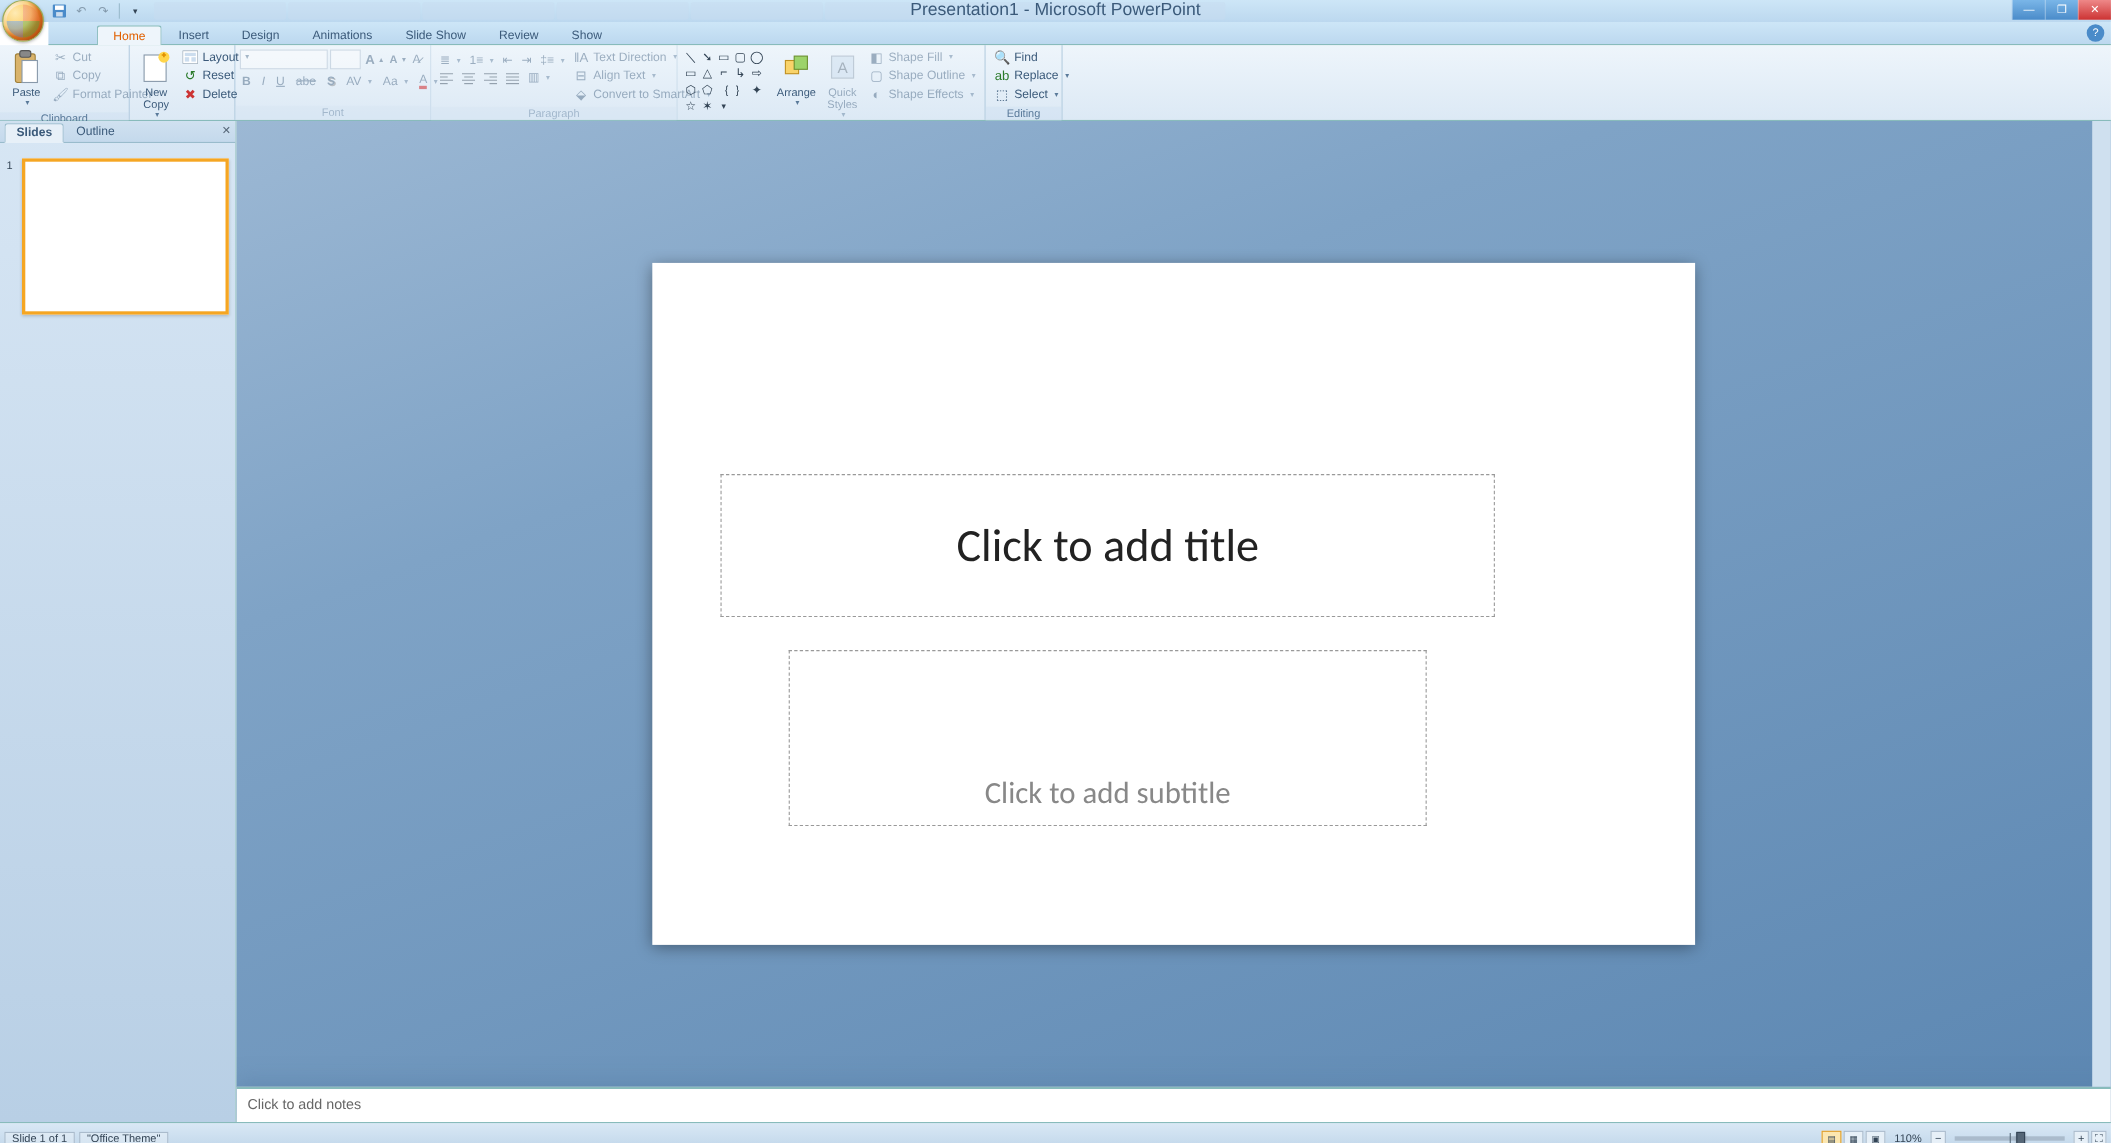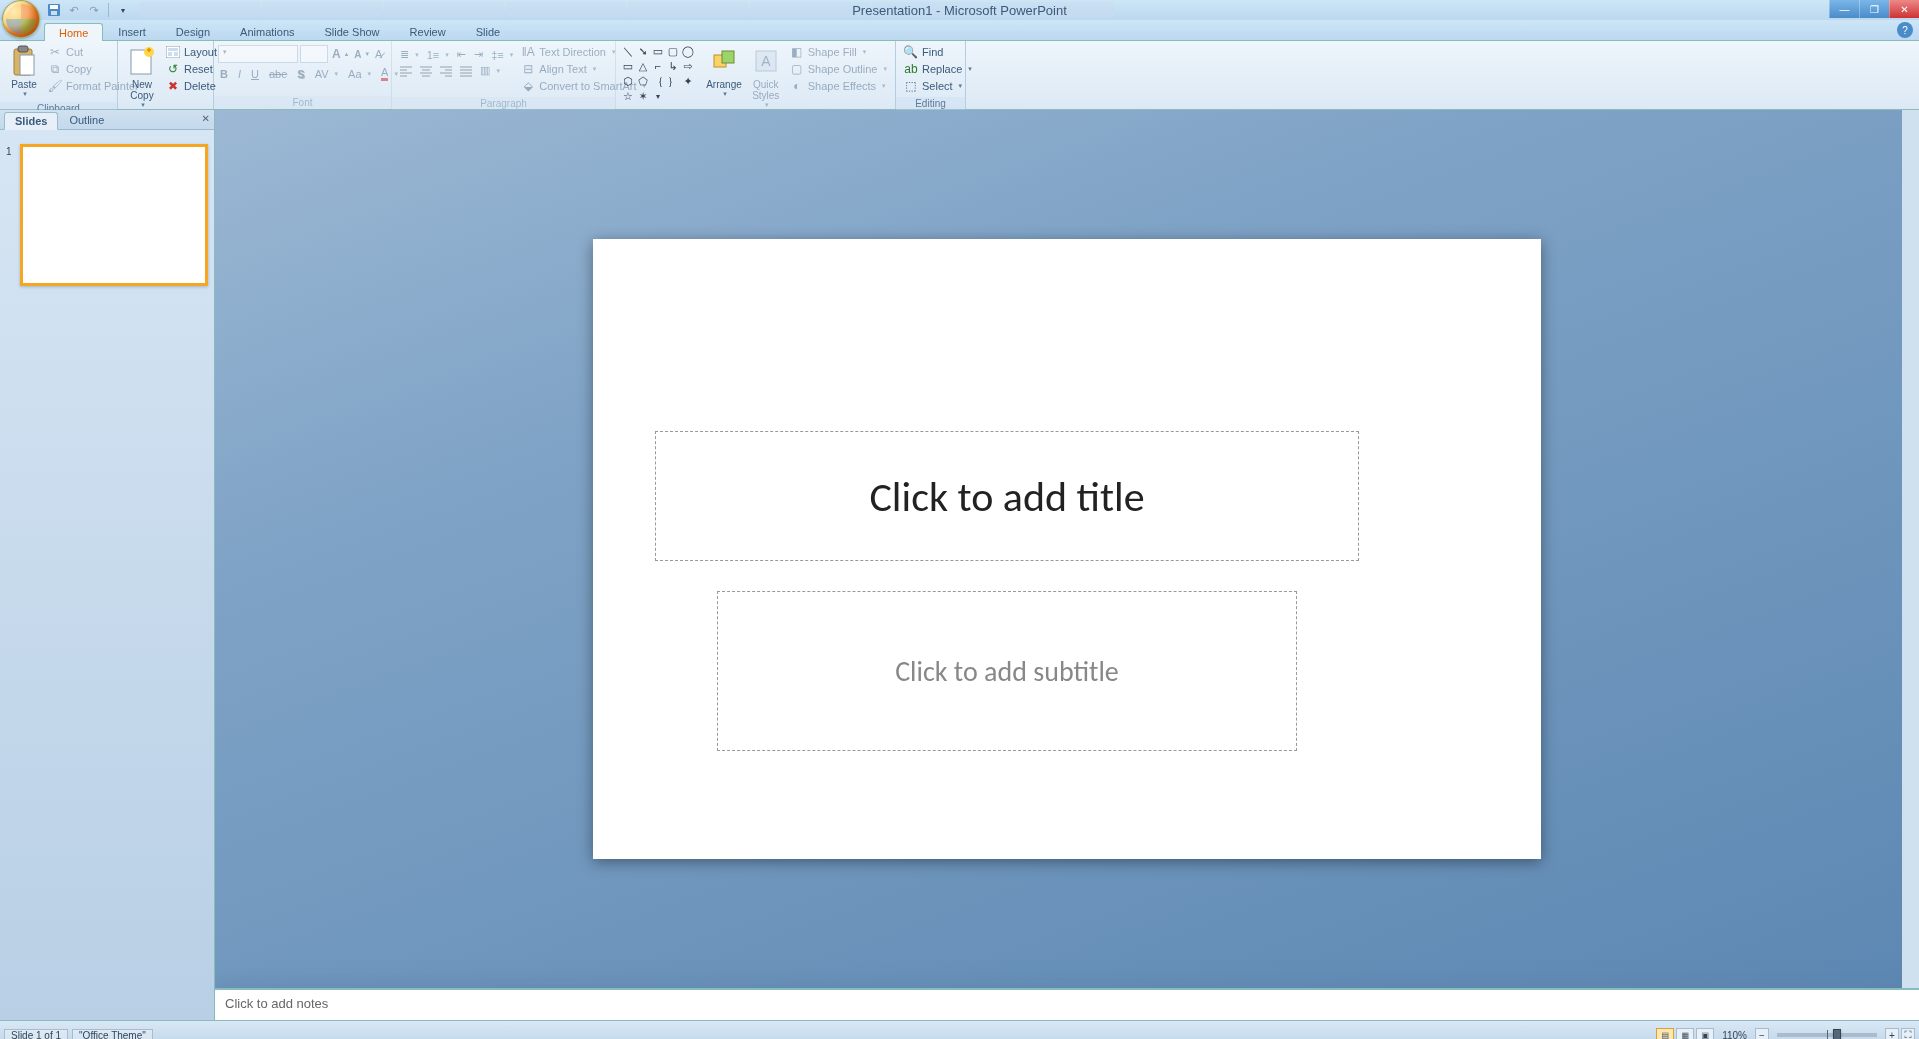--- a/index.html
+++ b/index.html
@@ -5,31 +5,31 @@
 * { margin: 0; padding: 0; box-sizing: border-box; font-family: "Segoe UI", Tahoma, sans-serif; }
 body { width: 1919px; height: 1039px; overflow: hidden; background: #fff; }
 
 
 .titlebar { height: 20px; background: linear-gradient(#cde6f7,#bcd8ef); display: flex; align-items: center; position: relative; font-size: 11px; }
 .office-btn { width: 38px; height: 38px; position: absolute; top: 0; left: 2px; z-index: 100; border-radius: 50%; background: radial-gradient(circle at 30% 30%, #fff, #f8d080 40%, #d87020 60%, #8b2a00); border: 1px solid #9a5; box-shadow: 0 1px 3px rgba(0,0,0,.3); }
 .office-btn::before { content:""; position:absolute; inset:3px; border-radius:50%; background: conic-gradient(#e74 0 90deg,#4a4 90deg 180deg,#48c 180deg 270deg,#fc4 270deg 360deg); opacity:.4;}
 .qat { margin-left: 46px; display: flex; gap: 4px; align-items: center; }
 .qat-btn { width: 16px; height: 16px; display: flex; align-items: center; justify-content: center; color: #345; cursor: pointer; }
 .qat-sep { width:1px; height:14px; background:#9bc; margin:0 2px;}
-.title-center { position: absolute; left: 50%; transform: translateX(-50%); color: #3b5a7a; font-size: 13px; white-space: nowrap; }
+.title-center { position: absolute; left: 50%; transform: translateX(-50%); color: #3b5a7a; font-size: 16px; white-space: nowrap; }
 .win-controls { position: absolute; right: 0; top: 0; display: flex; }
 .win-btn { width: 30px; height: 18px; display: flex; align-items: center; justify-content: center; font-size: 10px; color: #fff; border-left: 1px solid rgba(255,255,255,.3); }
 .win-min { background: linear-gradient(#7ab6e8,#4a8bc9); }
 .win-max { background: linear-gradient(#7ab6e8,#4a8bc9); }
 .win-close { background: linear-gradient(#e88,#c33); }
 .taskbar-tabs { position:absolute; left:140px; top:2px; display:flex; gap:2px;}
 .tb-tab{ width:120px; height:16px; background:rgba(200,220,240,.5); border-radius:2px;}
 
 
-.ribbon-tabs { height: 21px; background: linear-gradient(#cde6f7,#bcd8ef); display: flex; align-items: flex-end; padding-left: 44px; border-bottom: 1px solid #8bb; position: relative; }
+.ribbon-tabs { height: 21px; background: linear-gradient(#cde6f7,#bcd8ef); display: flex; align-items: flex-end; padding-left: 44px; border-bottom: 1px solid #8bb; position: relative; margin-left: 44px; }
 .rtab { padding: 3px 14px 2px; font-size: 11px; color: #3b5a7a; cursor: pointer; border: 1px solid transparent; border-bottom: none; }
 .rtab.active { background: #eef5fb; border-color: #8bb; border-radius: 3px 3px 0 0; color:#e06000; position:relative; top:1px;}
 .help-btn{ position:absolute; right:6px; top:2px; width:16px; height:16px; border-radius:50%; background:#4a8bc9; color:#fff; font-size:10px; display:flex; align-items:center; justify-content:center;}
 
 
 .ribbon { height: 69px; background: linear-gradient(#eef5fb,#dce9f5); display: flex; border-bottom: 1px solid #8bb; font-size: 11px; color: #3b5a7a; }
 .rgroup { border-right: 1px solid #b5cde0; display: flex; flex-direction: column; position: relative; }
 .rgroup-body { flex: 1; display: flex; align-items: flex-start; padding: 2px 4px; }
 .rgroup-label { text-align: center; font-size: 10px; color: #5a7a9a; padding: 1px 0; background: rgba(200,220,240,.3); position: relative; }
 .vbtn { display: flex; flex-direction: column; align-items: center; padding: 2px 4px; cursor: pointer; font-size: 10px; line-height: 1.1; }
@@ -50,21 +50,21 @@
 .sidetabs { display: flex; align-items: flex-end; height: 20px; font-size: 11px; padding-left: 4px; position:relative; background:linear-gradient(#d0e1f0,#c4d9ec); border-bottom:1px solid #9bc;}
 .sidetab { padding: 2px 10px; border: 1px solid transparent; cursor:pointer; color:#3b5a7a;}
 .sidetab.active { background: #e7f0f8; border:1px solid #9bc; border-bottom-color:#e7f0f8; border-radius:3px 3px 0 0; position:relative; top:1px; font-weight:bold;}
 .sidetabs .x{ position:absolute; right:4px; top:3px; font-size:10px; color:#567; cursor:pointer;}
 .thumbs { flex:1; padding: 14px 6px; overflow:auto;}
 .thumb { border: 3px solid #f5a623; background:#fff; width: 188px; height: 142px; position:relative; box-shadow:0 1px 3px rgba(0,0,0,.2);}
 
 .editor { flex: 1; background: linear-gradient(160deg,#9cb8d4 0%,#7fa3c6 30%,#5c87b2 100%); display:flex; flex-direction:column; position:relative; overflow:hidden;}
 .canvas-wrap{ flex:1; display:flex; align-items:center; justify-content:center; overflow:auto; }
 .slide { width: 948px; height: 620px; background: #fff; box-shadow: 0 3px 14px rgba(0,0,0,.4); position: relative; }
-.ph { position: absolute; border: 1px dashed #999; display: flex; align-items: center; justify-content: center; padding: 12px; cursor: text; }
+.ph { position: absolute; border: 1px dashed #999; display: flex; align-items: flex-end; justify-content: center; padding: 12px; cursor: text; }
 .ph-title { left: 62px; top: 192px; width: 704px; height: 130px; align-items:center;}
 .ph-title span { font-size: 42px; color: #222; font-family: Calibri, sans-serif; }
 .ph-sub { left: 124px; top: 352px; width: 580px; height: 160px; }
 .ph-sub span { font-size: 28px; color: #888; font-family: Calibri, sans-serif; }
 
 .notes { height: 32px; border-top: 2px solid #8bb; background: #fff; box-shadow:0 -6px 18px rgba(90,130,170,.5); padding: 6px 10px; font-size: 13px; color: #666; cursor:text;}
 .vscroll{ position:absolute; right:0; top:0; bottom:32px; width:17px; background:#cfe0ef;}
 
 
 .statusbar { height: 29px; background: linear-gradient(#d9e8f5,#bcd3e8); border-top: 1px solid #8bb; display: flex; align-items: center; font-size: 10px; color: #345; padding: 0 4px; }
@@ -116,21 +116,21 @@
   </div>
 </div>
 
 <div class="ribbon-tabs">
   <div class="rtab active">Home</div>
   <div class="rtab">Insert</div>
   <div class="rtab">Design</div>
   <div class="rtab">Animations</div>
   <div class="rtab">Slide Show</div>
   <div class="rtab">Review</div>
-  <div class="rtab">Slide</div>
+  <div class="rtab">Show</div>
   <div class="help-btn">?</div>
 </div>
 
 <div class="ribbon">
 
   <div class="rgroup" style="width:118px">
     <div class="rgroup-body">
       <div class="vbtn dd">
         <span class="ico big">
           <svg width="28" height="32" viewBox="0 0 28 32">

